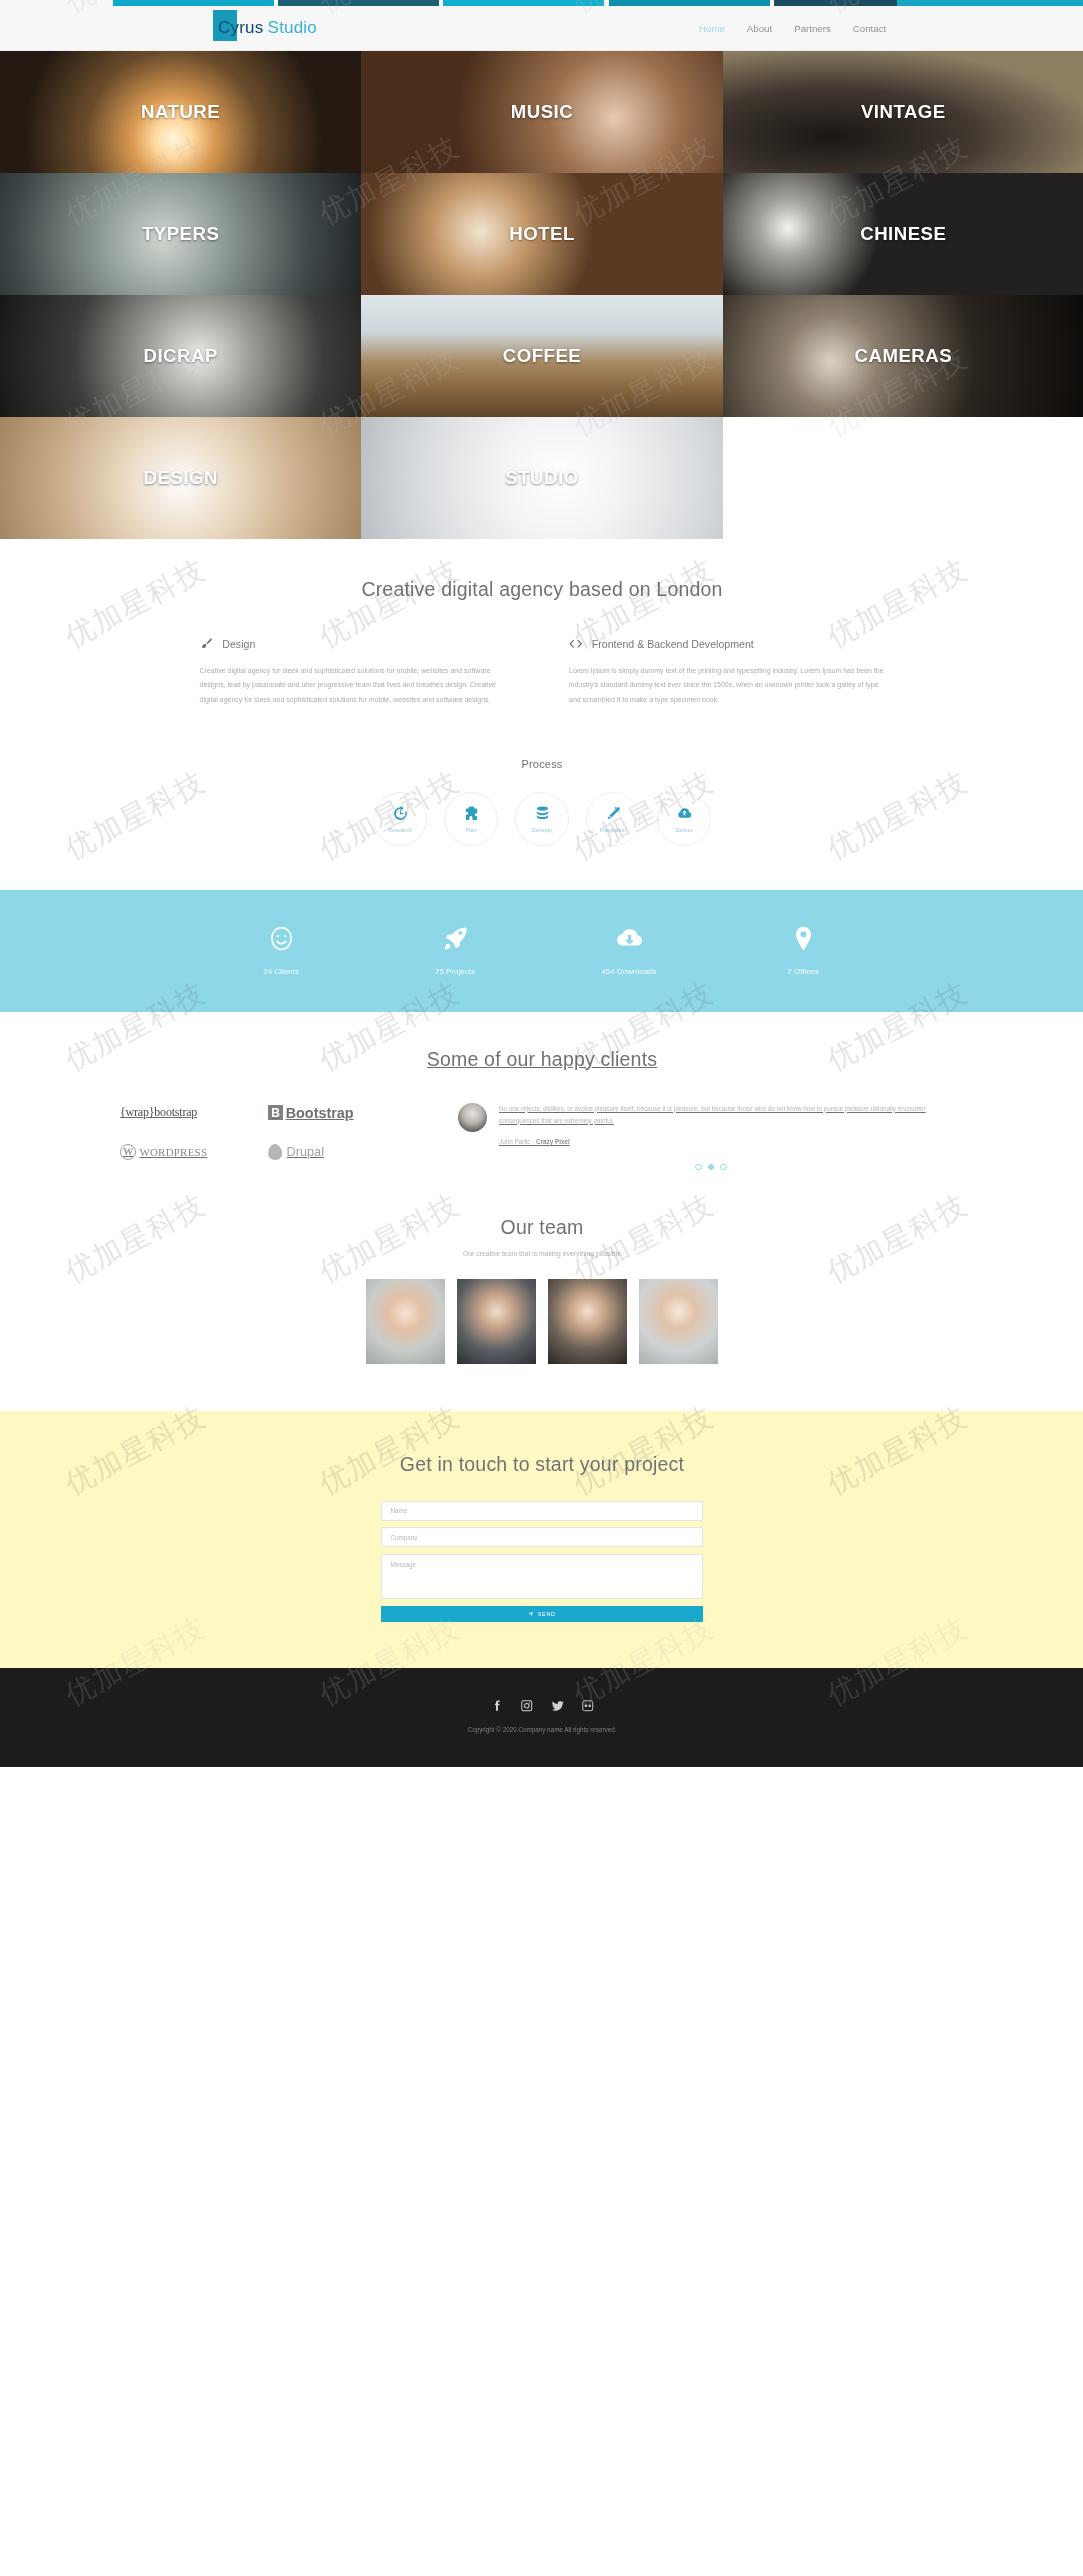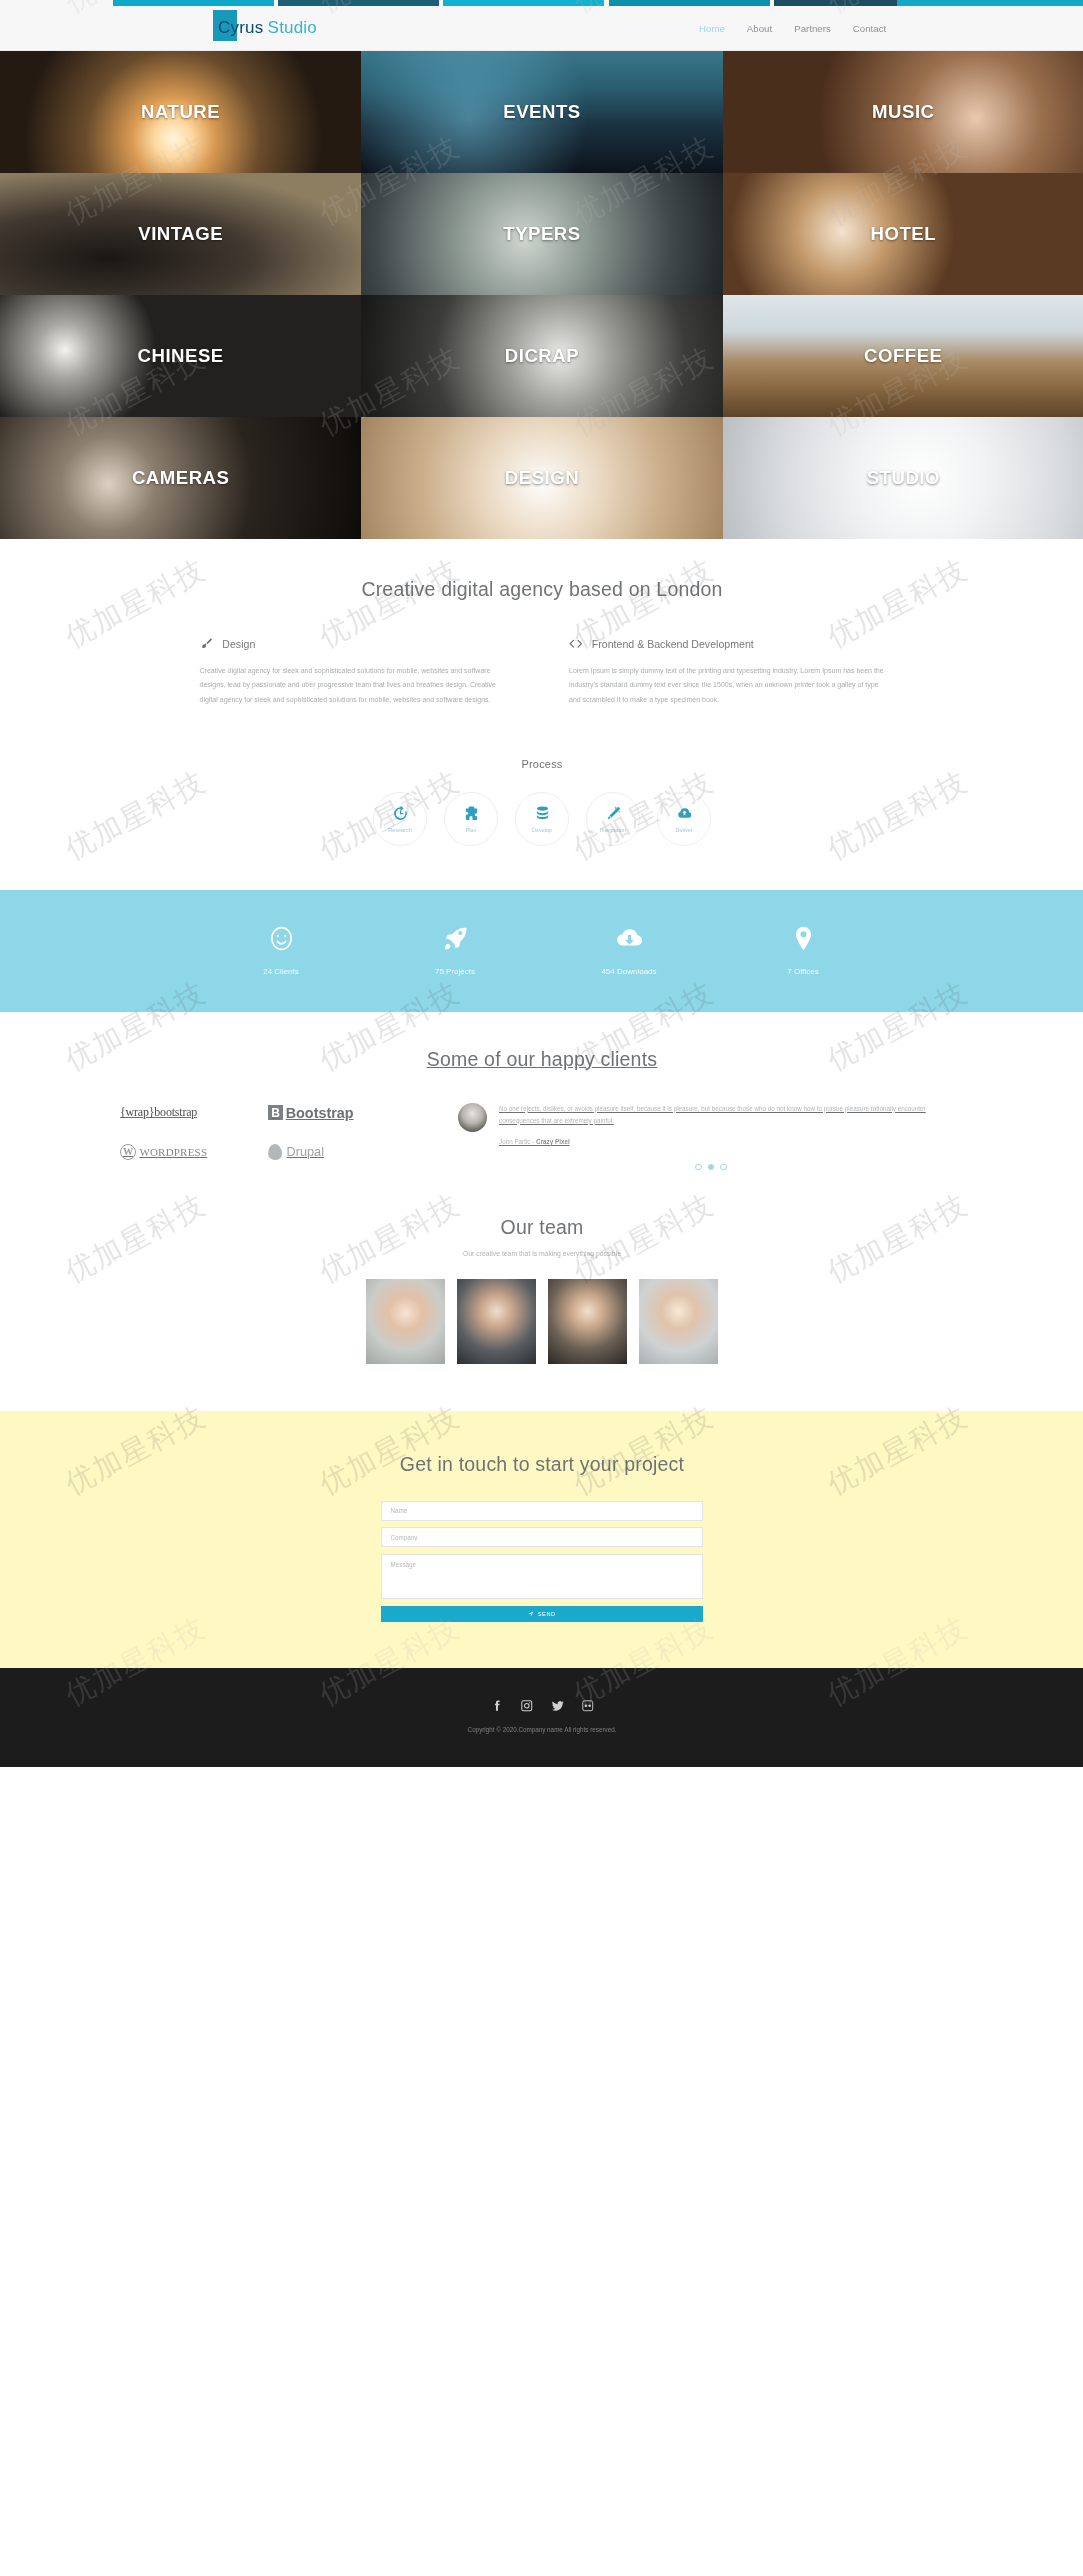--- a/index.html
+++ b/index.html
@@ -309,24 +309,20 @@
       <a href="#">About</a>
       <a href="#">Partners</a>
       <a href="#">Contact</a>
     </nav>
   </div>
 
   <div class="grid">
     <div class="tile">
       <div class="bg bg-nature"></div>
       <div class="label">NATURE</div>
-    </div>
-    <div class="tile">
-      <div class="bg bg-events"></div>
-      <div class="label">EVENTS</div>
     </div>
     <div class="tile">
       <div class="bg bg-music"></div>
       <div class="label">MUSIC</div>
     </div>
     <div class="tile">
       <div class="bg bg-vintage"></div>
       <div class="label">VINTAGE</div>
     </div>
     <div class="tile">

